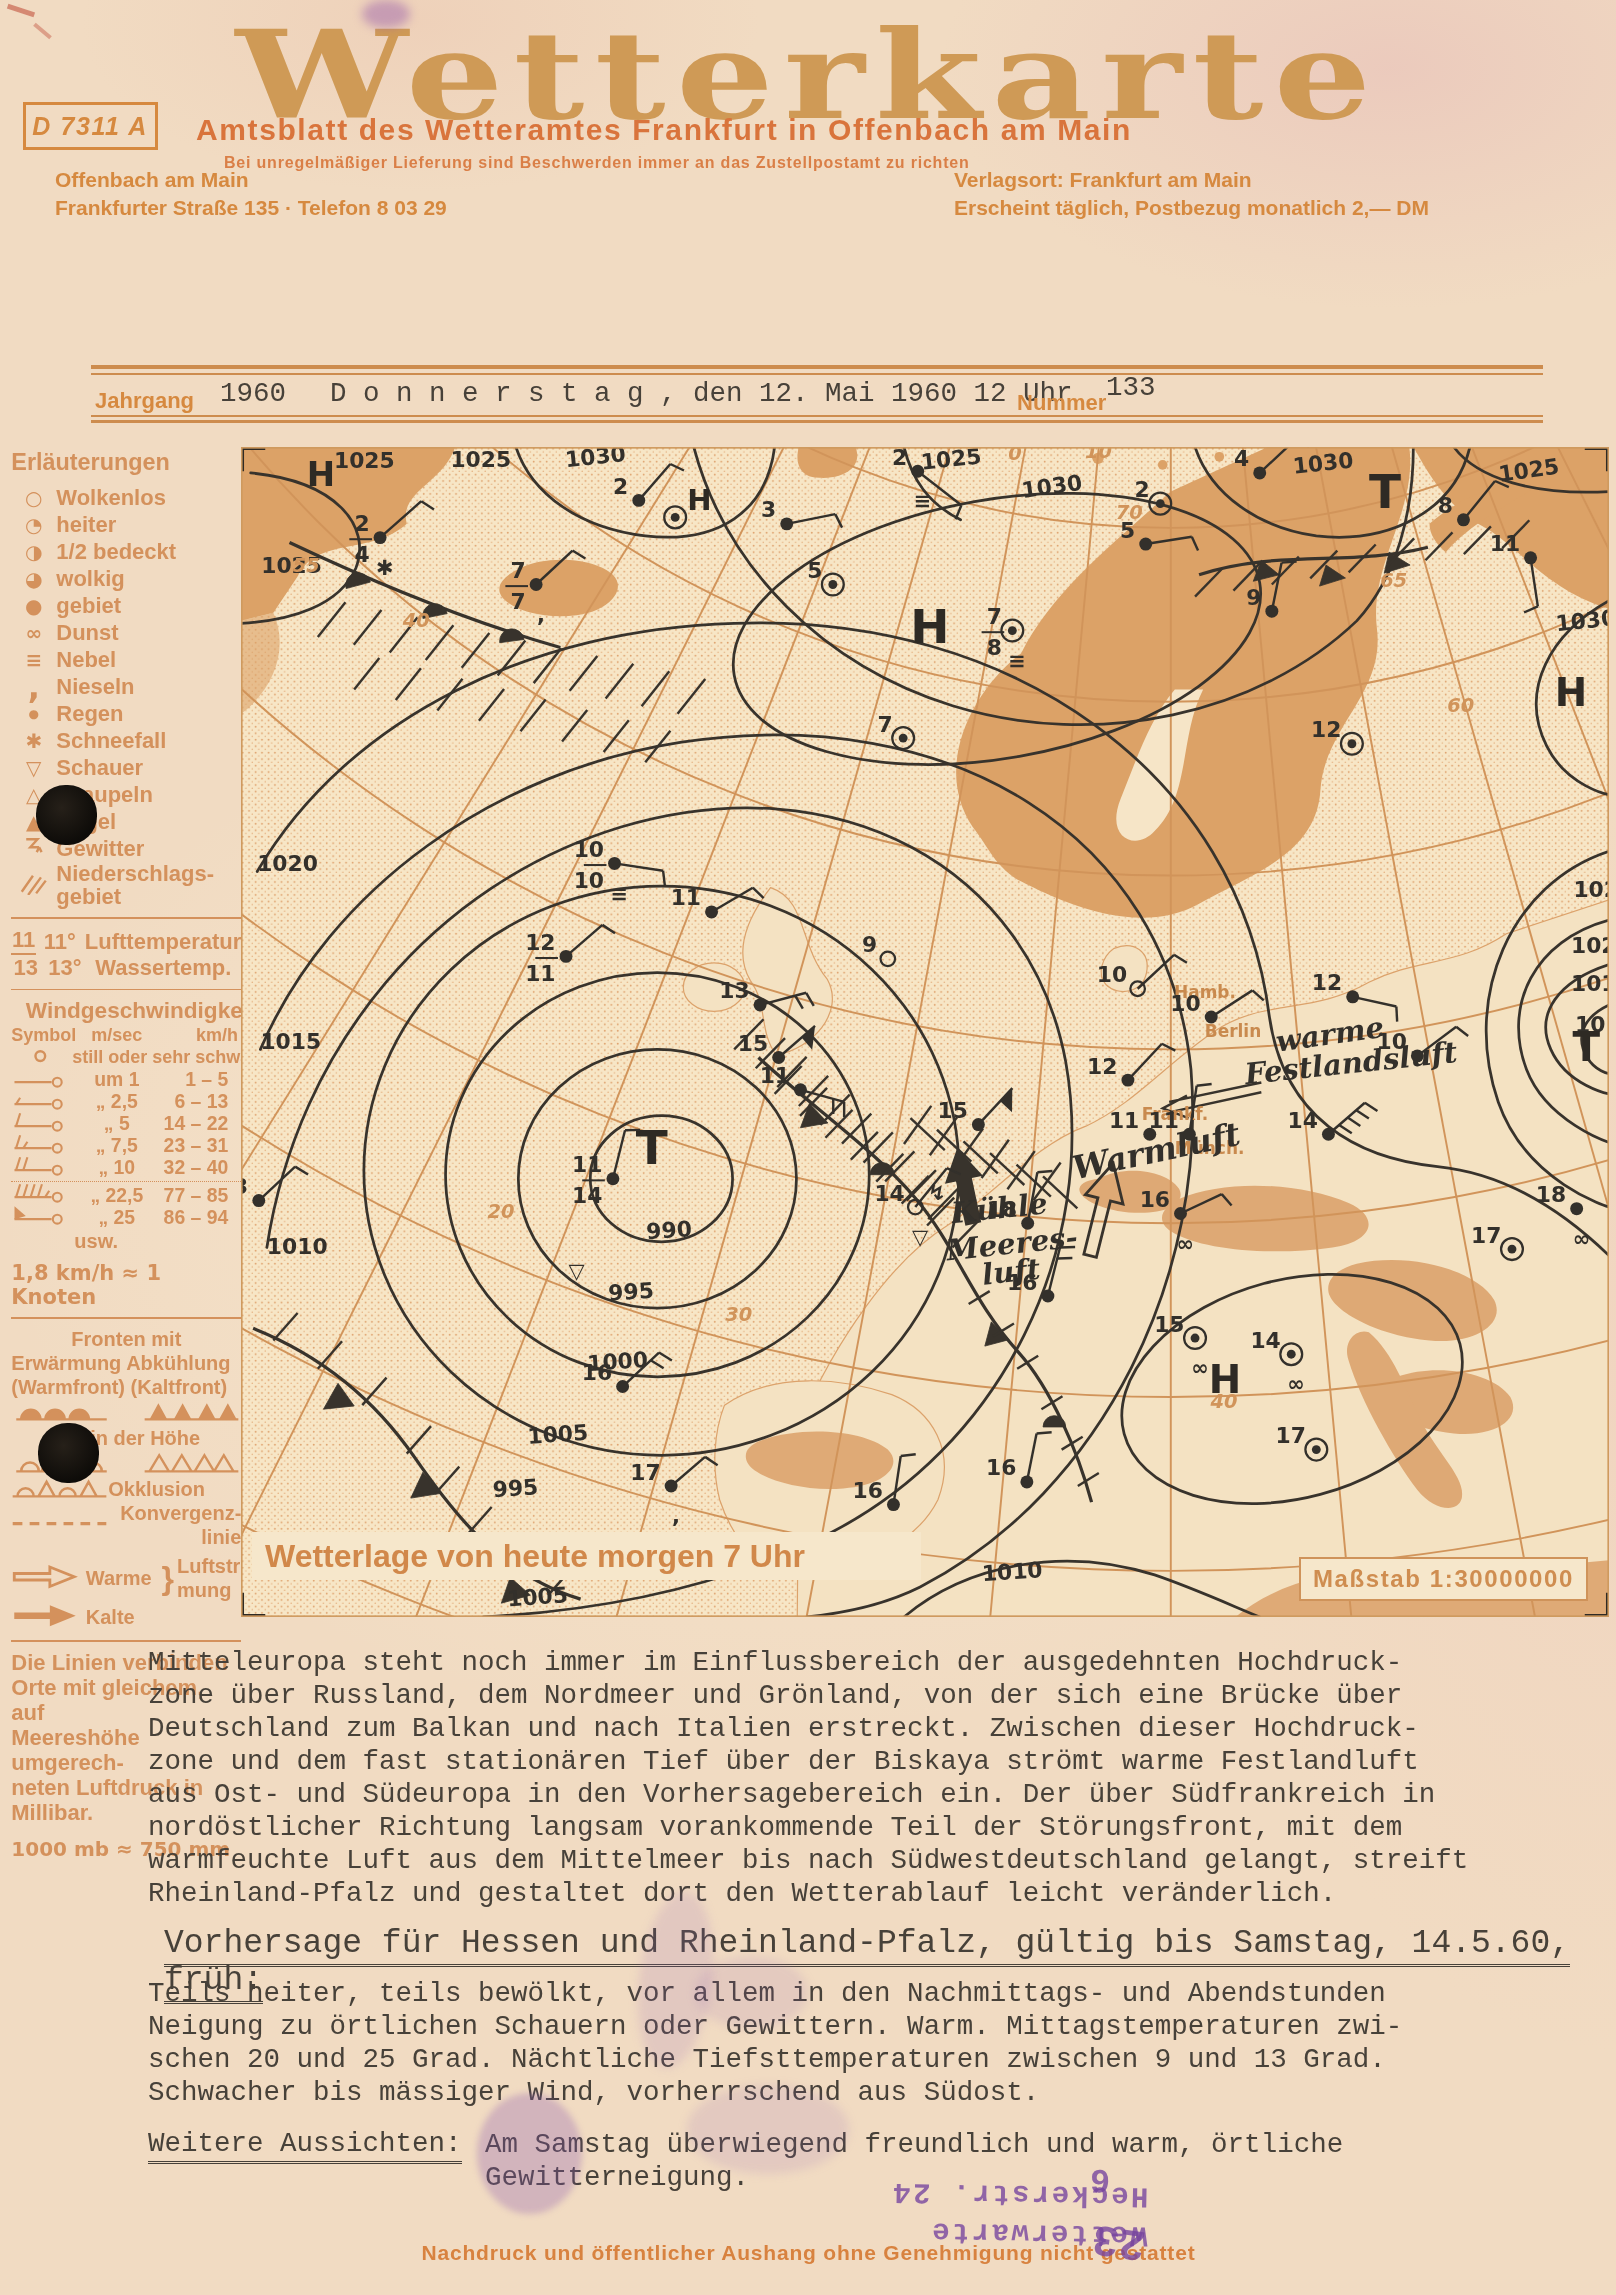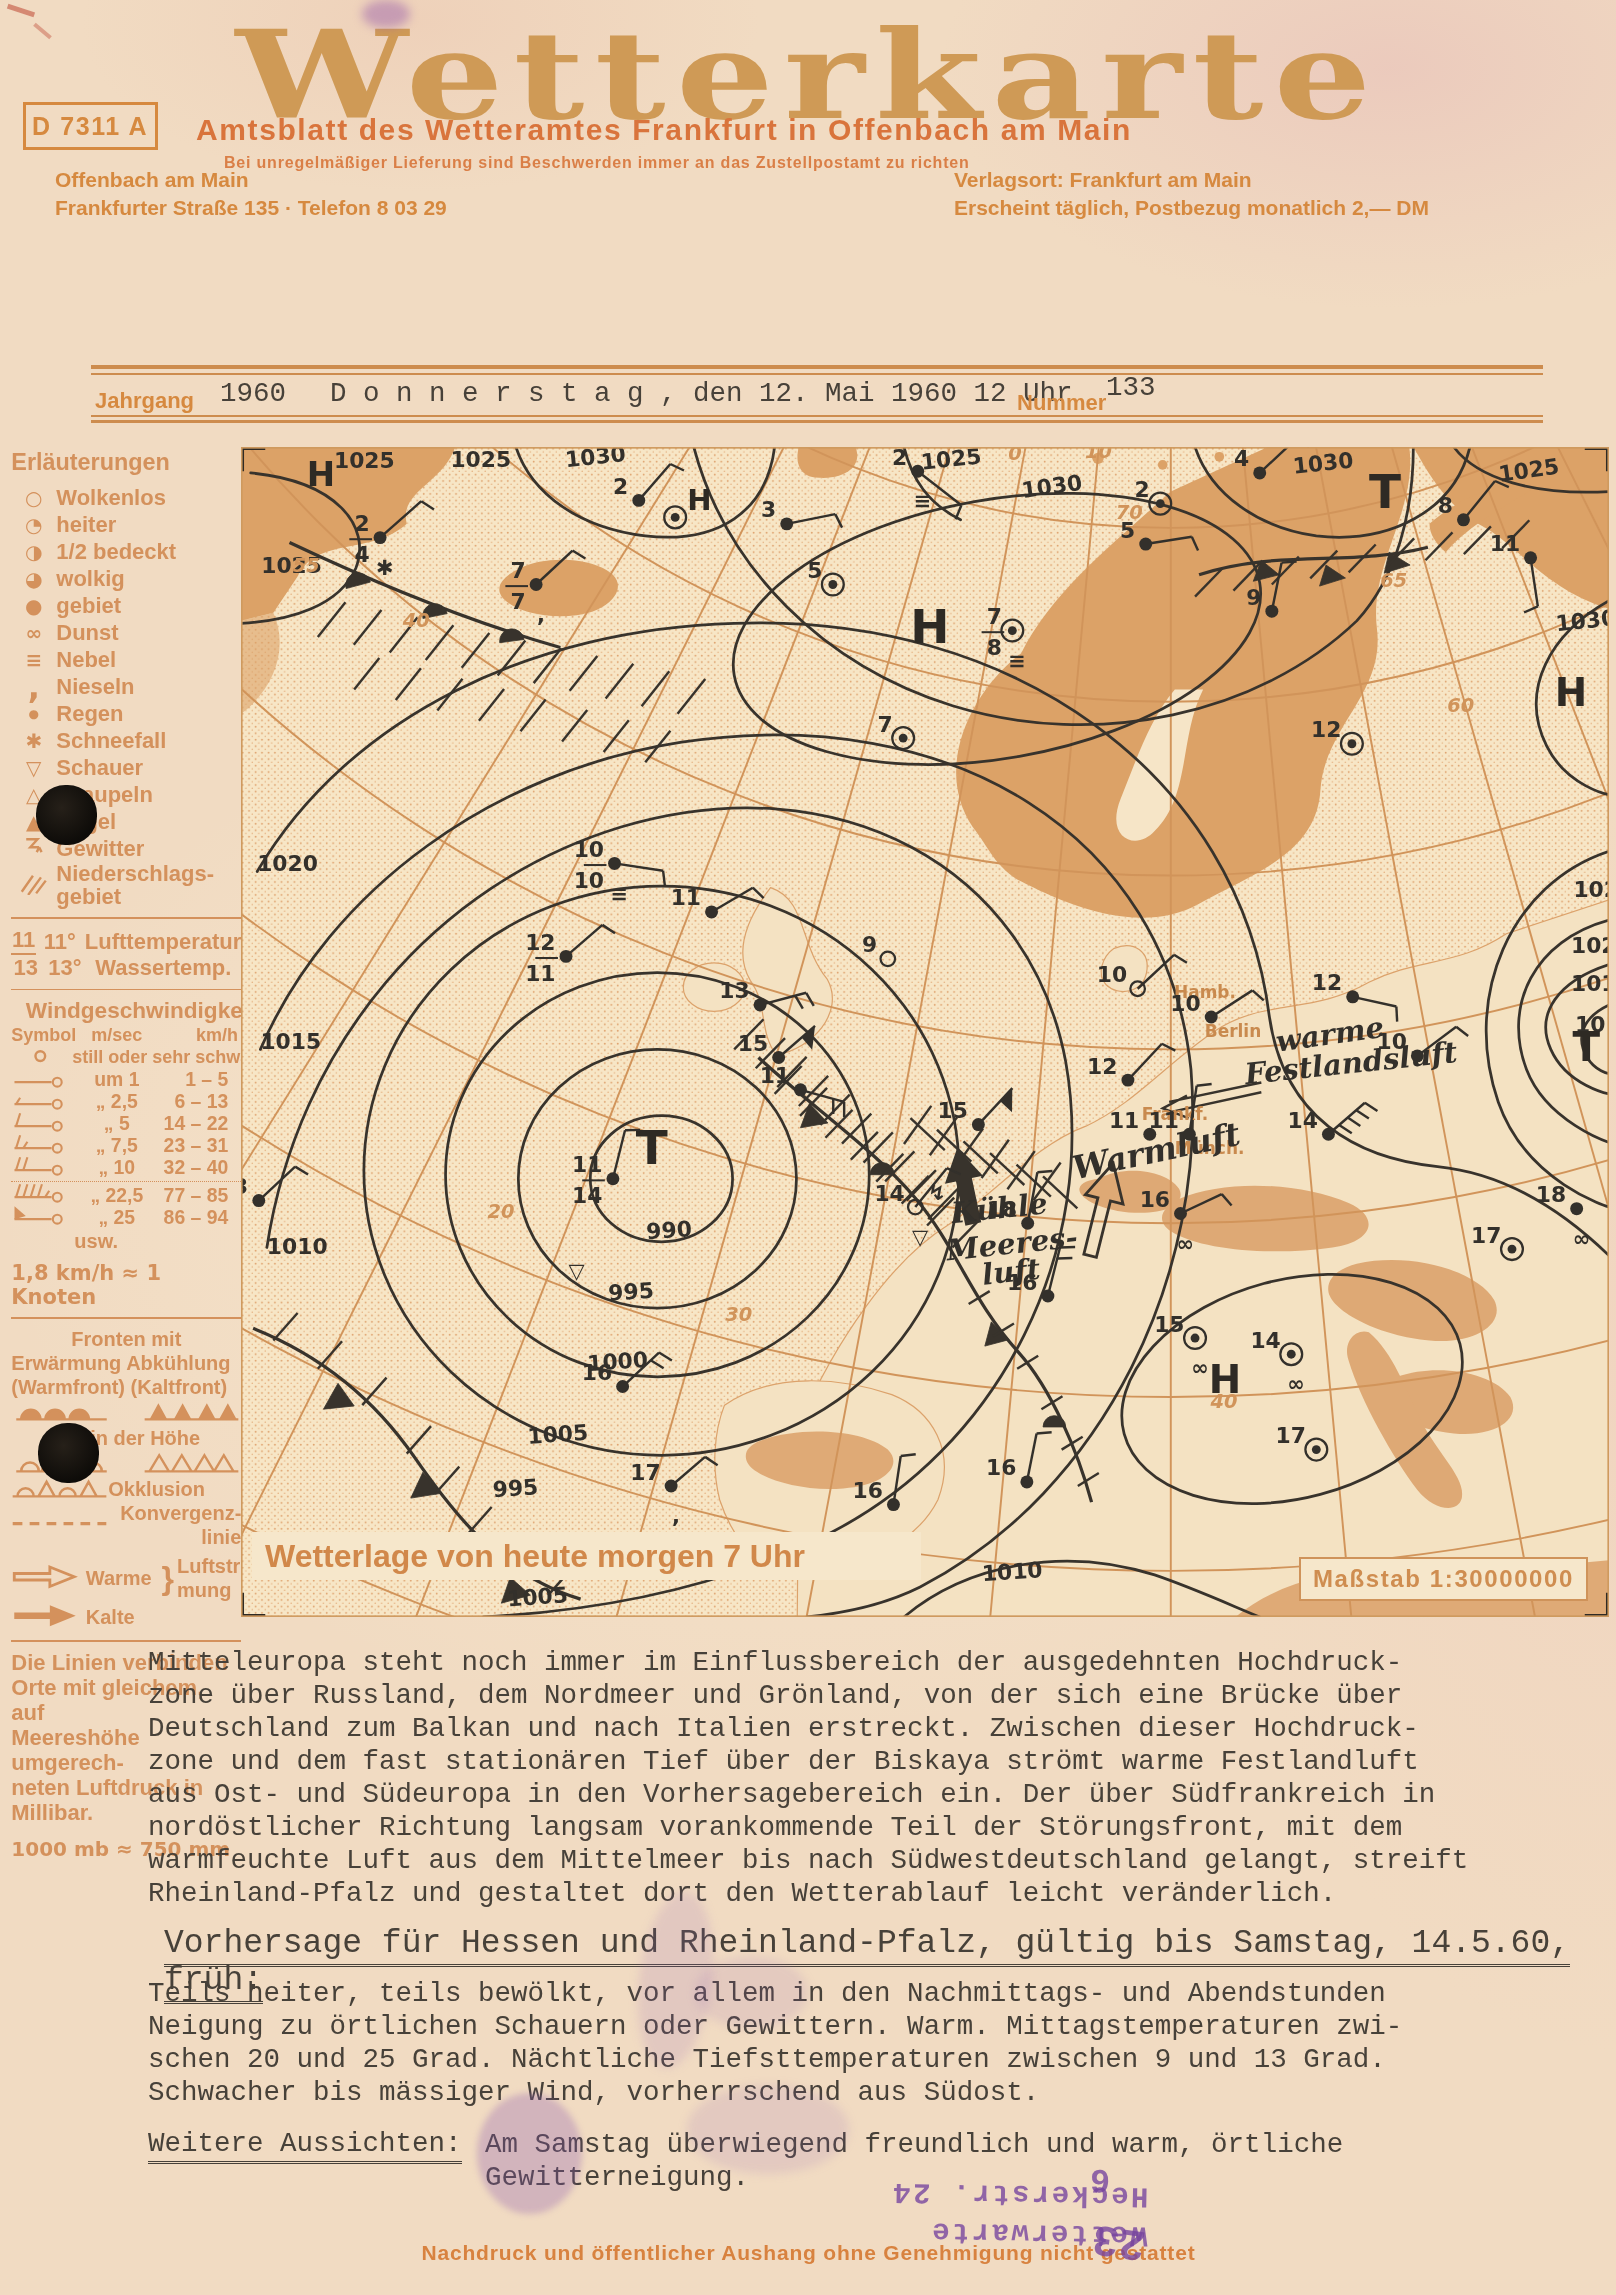--- a/index.html
+++ b/index.html
@@ -10,21 +10,21 @@
       radial-gradient(485px 242px at 26% 1%, rgba(233,190,170,.35), transparent 70%),
       radial-gradient(1051px 727px at 48% 52%, rgba(250,238,214,.5), transparent 75%),
       radial-gradient(566px 970px at 100% 60%, rgba(238,196,186,.25), transparent 70%),
       #f1dbc2;}
   .abs{position:absolute;}
   .or{color:#d6893f;font-weight:bold;}
   .tw{font-family:"Liberation Mono","DejaVu Sans Mono",monospace;color:#474139;}
   .pre{white-space:pre-line;}
   
   #catalog{left:22.6px;top:102px;width:129px;height:42px;border:3.2px solid #d6893f;
-    color:#d6893f;font-size:25px;font-weight:bold;text-align:center;line-height:42px;letter-spacing:1.6px;}
+    color:#d6893f;font-size:25px;font-weight:bold;text-align:center;line-height:42px;letter-spacing:1.6px;font-style:italic;}
   #title{left:0;right:0;top:14.5px;text-align:center;font-family:"DejaVu Serif","Liberation Serif",serif;
     font-weight:bold;font-size:121px;line-height:1;color:#cf9a56;letter-spacing:8px;transform:scaleX(1.27);}
   #subtitle{left:196px;top:113px;font-size:30px;letter-spacing:1.6px;color:#d9743c;}
   #notice{left:224px;top:154px;font-size:16px;letter-spacing:0.8px;color:#da7f47;}
   .addr{font-size:21px;line-height:28px;color:#d6893f;font-weight:bold;}
   .rule{position:absolute;left:91px;width:1452px;background:#cd8c4e;}
   .dl{font-weight:bold;color:#d6893f;font-size:22px;}
   
   #legend{left:11.3px;top:449px;width:230px;color:#d4915c;font-weight:bold;}
   .lg-title{font-size:23.4px;margin-bottom:8px;}

